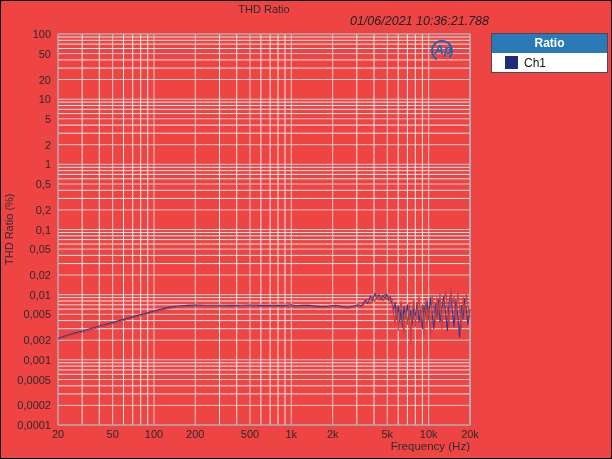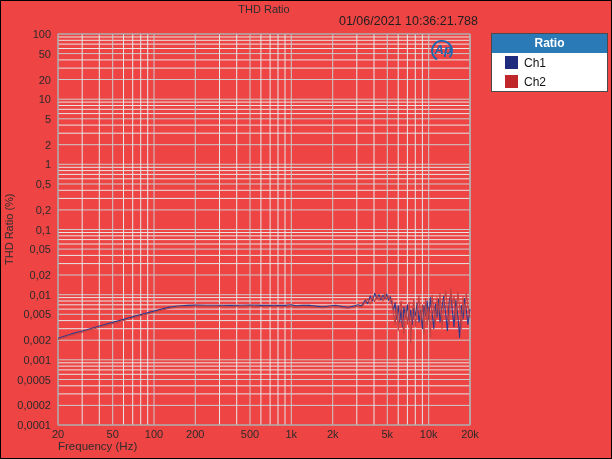--- a/index.html
+++ b/index.html
@@ -7,22 +7,22 @@
     position:relative;width:612px;height:459px;box-sizing:border-box;
     border:1px solid #000;background:#ef4444;overflow:hidden;
     font-family:"Liberation Sans",sans-serif;color:#2d2d2d;
   }
   #chart-svg{position:absolute;left:0;top:0;}
   #chart-svg text{font-family:"Liberation Sans",sans-serif;font-size:11px;fill:#2b2b2b;}
   .grid-minor{stroke:#e7e7e7;stroke-width:1;}
   .grid-major{stroke:#cbcbcb;stroke-width:1;}
   .plot-border{fill:none;stroke:#9f9f9f;stroke-width:1;}
   .chart-title{position:absolute;left:57px;top:2px;width:412px;text-align:center;font-size:11px;}
-  .timestamp{position:absolute;left:57px;top:13px;width:420px;text-align:right;font-size:12.5px;color:#1f1f1f;}
-  .x-axis-title{position:absolute;left:57px;top:439px;width:412px;text-align:left;font-size:11.5px;}
+  .timestamp{position:absolute;left:68px;top:13px;width:420px;text-align:right;font-size:12.5px;color:#1f1f1f;font-style:italic;}
+  .x-axis-title{position:absolute;left:57px;top:439px;width:412px;text-align:right;font-size:11.5px;}
   .y-axis-title{
     position:absolute;left:1px;top:33px;height:391px;width:14px;
     display:flex;align-items:center;justify-content:center;
     writing-mode:vertical-rl;transform:rotate(180deg);font-size:11px;
   }
   .legend{
     position:absolute;left:490px;top:32px;width:117px;box-sizing:border-box;
     border:1px solid #4a4a4a;background:#fff;
   }
   .legend-header{
@@ -168,19 +168,15 @@
     <path d="M 9 23.5 A 10 10 0 1 1 21.5 21.5" fill="none" stroke="#1b66ae" stroke-width="1.8"></path>
     <text x="6.5" y="18" font-style="italic" font-weight="bold" font-size="13" fill="#1b66ae">Ap</text>
   </svg>
 
   <div class="legend">
     <div class="legend-header">Ratio</div>
     <div class="legend-row">
       <span class="legend-swatch" style="background: rgb(31, 43, 125);"></span>
       <span class="legend-label">Ch1</span>
     </div>
-    <div class="legend-row">
-      <span class="legend-swatch" style="background: rgb(192, 39, 42);"></span>
-      <span class="legend-label">Ch2</span>
-    </div>
   </div>
 
 </div>
 
 </body></html>

